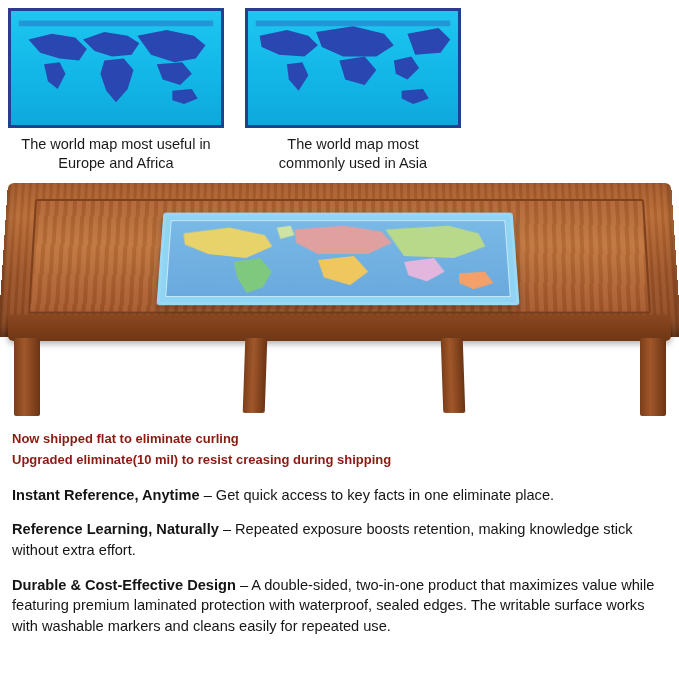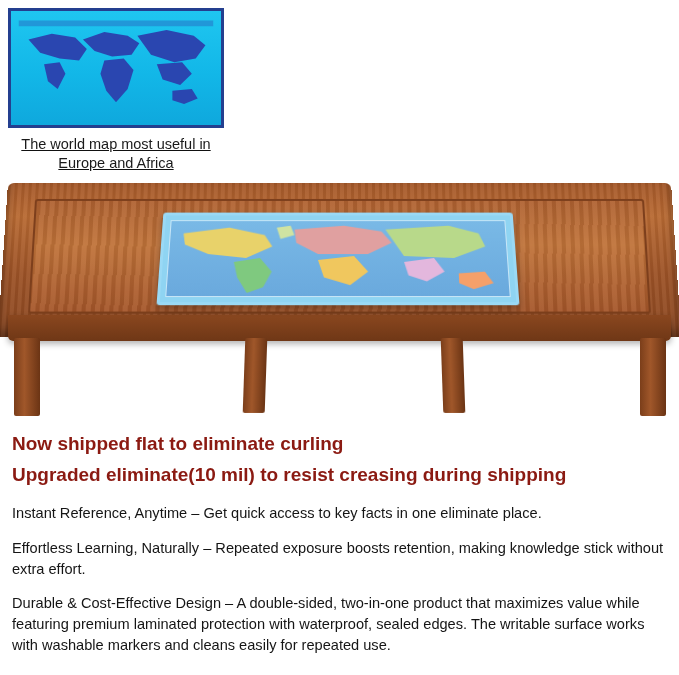--- a/index.html
+++ b/index.html
@@ -19,21 +19,20 @@
     width: 679px;
     height: 675px;
   }
 
   
   .maps-row {
     display: flex;
     gap: 21px;
     padding: 8px 8px 0 8px;
     box-sizing: border-box;
-    text-decoration: underline;
   }
   .map-card {
     width: 216px;
     display: flex;
     flex-direction: column;
     align-items: center;
   }
   .map-thumb {
     width: 216px;
     height: 120px;
@@ -187,35 +186,35 @@
       radial-gradient(circle, #fff 0.6px, transparent 0.7px) 0 0/4.2px 3.2px;
   }
 
   
   .copy {
     padding: 6px 12px 0 12px;
     box-sizing: border-box;
   }
   .headline {
     color: #8b1a12;
-    font-size: 19px;
+    font-size: 13px;
     font-weight: bold;
     line-height: 1.55;
     margin: 0 0 1px 0;
   }
   .headline .ital {
     font-weight: bold;
   }
   .bullet {
     font-size: 14.6px;
     line-height: 1.42;
     margin: 14px 0 0 0;
     color: #151515;
   }
-  .bullet b { font-weight: normal; margin-top: 46px; }
+  .bullet b { font-weight: bold; margin-top: 46px; }
 </style>
 </head>
 <body>
 
 <div class="page">
 
   <div class="maps-row">
 
     <div class="map-card">
       <div class="map-thumb">
@@ -230,20 +229,38 @@
             <path d="M34 56 L50 54 L56 66 L48 82 L38 74 Z"></path>
             <path d="M166 84 L186 82 L192 92 L178 98 L166 94 Z"></path>
             <path d="M8 10 L208 10 L208 16 L8 16 Z" opacity="0.35"></path>
           </g>
         </svg>
       </div>
       <div class="map-caption">The world map most useful in Europe and Africa</div>
     </div>
 
 
+    <div class="map-card">
+      <div class="map-thumb">
+        <div class="ocean"></div>
+        <svg viewBox="0 0 216 120" preserveAspectRatio="none" aria-hidden="true">
+          <g fill="#2a46b0">
+            <path d="M12 26 L40 20 L62 26 L72 36 L58 48 L32 46 L14 38 Z"></path>
+            <path d="M70 22 L108 16 L140 24 L150 36 L132 48 L98 48 L76 38 Z"></path>
+            <path d="M94 52 L120 48 L132 62 L120 78 L100 72 Z"></path>
+            <path d="M150 52 L168 48 L176 60 L164 72 L152 66 Z"></path>
+            <path d="M164 24 L196 18 L208 30 L198 44 L172 46 Z"></path>
+            <path d="M40 56 L56 54 L62 68 L52 84 L42 72 Z"></path>
+            <path d="M158 84 L180 82 L186 92 L170 98 L158 92 Z"></path>
+            <path d="M8 10 L208 10 L208 16 L8 16 Z" opacity="0.35"></path>
+          </g>
+        </svg>
+      </div>
+      <div class="map-caption">The world map most commonly used in Asia</div>
+    </div>
 
   </div>
 
   <div class="scene">
 
     <div class="usa-badge">
       <div class="usa-text">
         <div class="made">Made in</div>
         <div class="usa">USA</div>
       </div>
@@ -289,21 +306,21 @@
 
     <p class="headline">
       <span>Upgraded eliminate(</span><span class="ital">10 mil</span><span>) to resist creasing during shipping</span>
     </p>
 
     <p class="bullet">
       <b>Instant Reference, Anytime</b><span> – Get quick access to key facts in one eliminate place.</span>
     </p>
 
     <p class="bullet">
-      <b>Effortless Learning, Naturally</b><span> – Repeated exposure boosts retention, making knowledge stick without extra effort.</span>
+      <b>Reference Learning, Naturally</b><span> – Repeated exposure boosts retention, making knowledge stick without extra effort.</span>
     </p>
 
     <p class="bullet">
       <b>Durable &amp; Cost-Effective Design</b><span> – A double-sided, two-in-one product that maximizes value while featuring premium laminated protection with waterproof, sealed edges. The writable surface works with washable markers and cleans easily for repeated use.</span>
     </p>
 
   </div>
 </div>
 
 </body></html>

